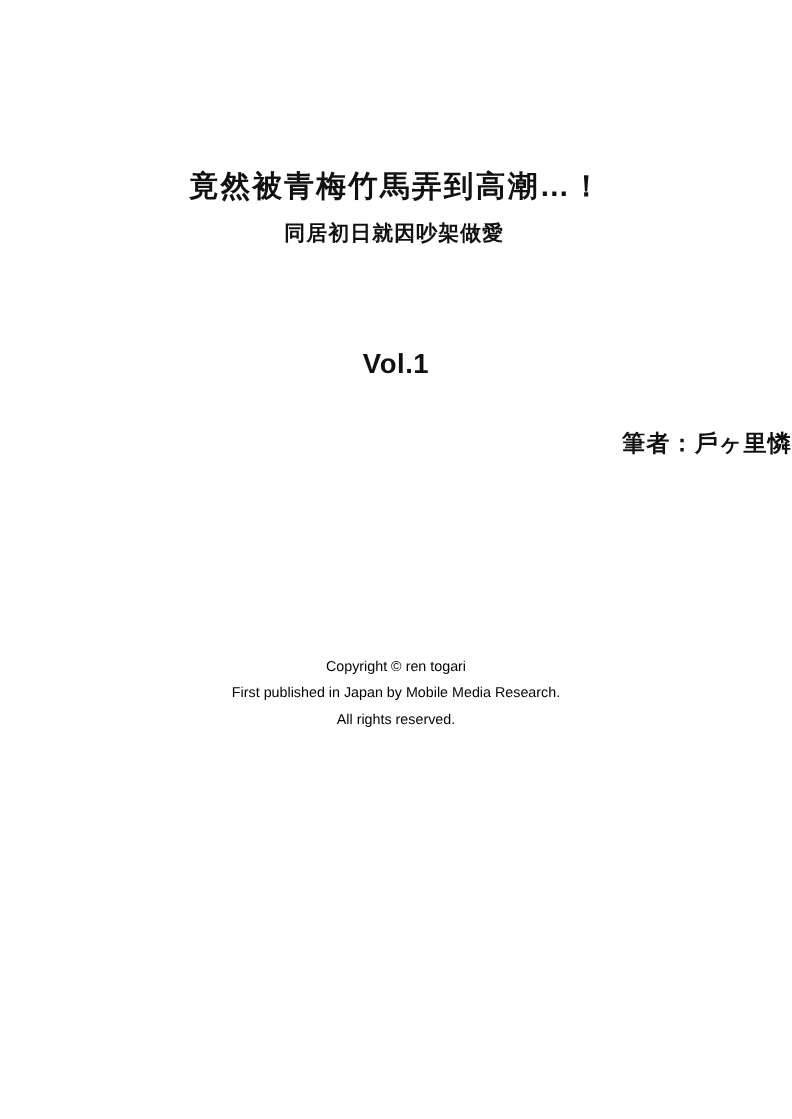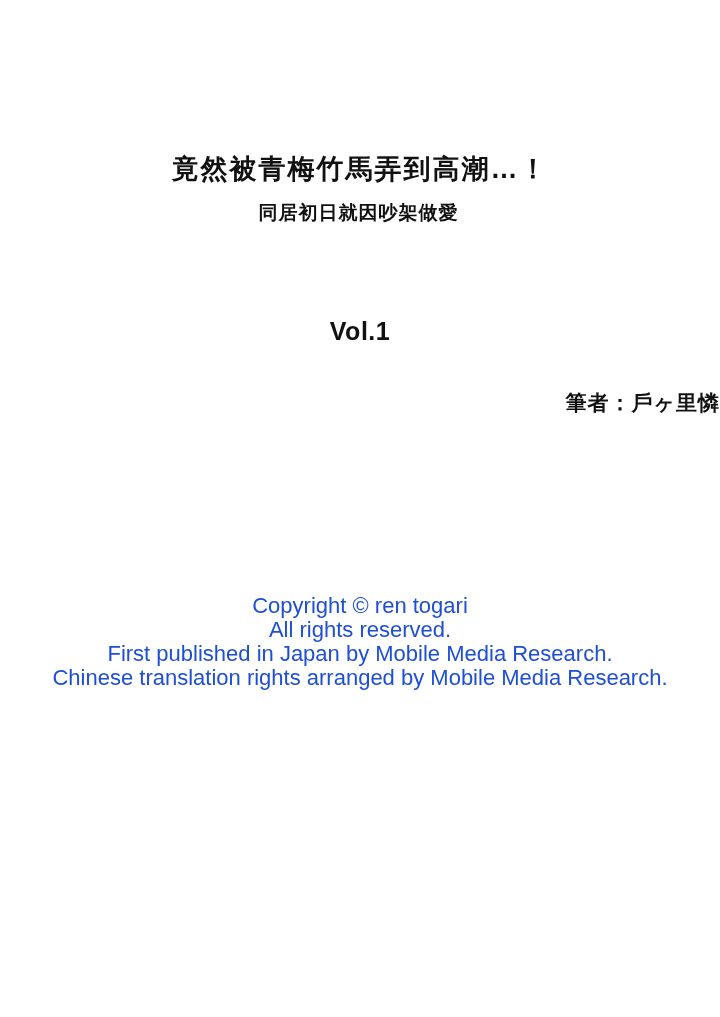--- a/index.html
+++ b/index.html
@@ -68,40 +68,39 @@
     letter-spacing: 1px;
   }
   .credits {
     position: absolute;
     left: 0;
     right: 0;
     top: 594px;
     text-align: center;
   }
   .credits .line {
-    font-size: 22px;
-    color: #1d4ed8;
+    font-size: 13px;
+    color: #000000;
     line-height: 24px;
     white-space: nowrap;
   }
 </style>
 </head>
 <body>
 
 <div class="page">
 
   <div class="title-block">
     <h1 class="main-title">竟然被青梅竹馬弄到高潮…！</h1>
     <h2 class="subtitle">同居初日就因吵架做愛</h2>
   </div>
 
   <div class="volume">Vol.1</div>
 
   <div class="author">筆者：戶ヶ里憐</div>
 
   <div class="credits">
     <div class="line">Copyright © ren togari</div>
+    <div class="line">First published in Japan by Mobile Media Research.</div>
     <div class="line">All rights reserved.</div>
-    <div class="line">First published in Japan by Mobile Media Research.</div>
-    <div class="line">Chinese translation rights arranged by Mobile Media Research.</div>
   </div>
 
 </div>
 
 </body></html>

